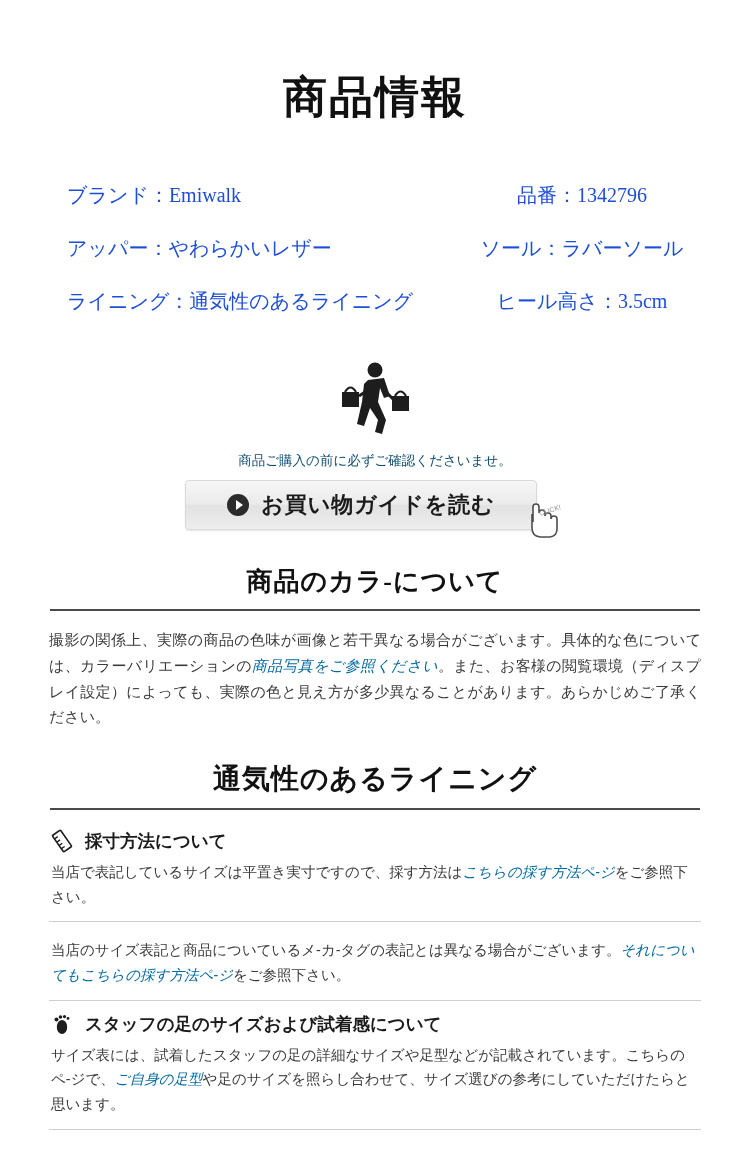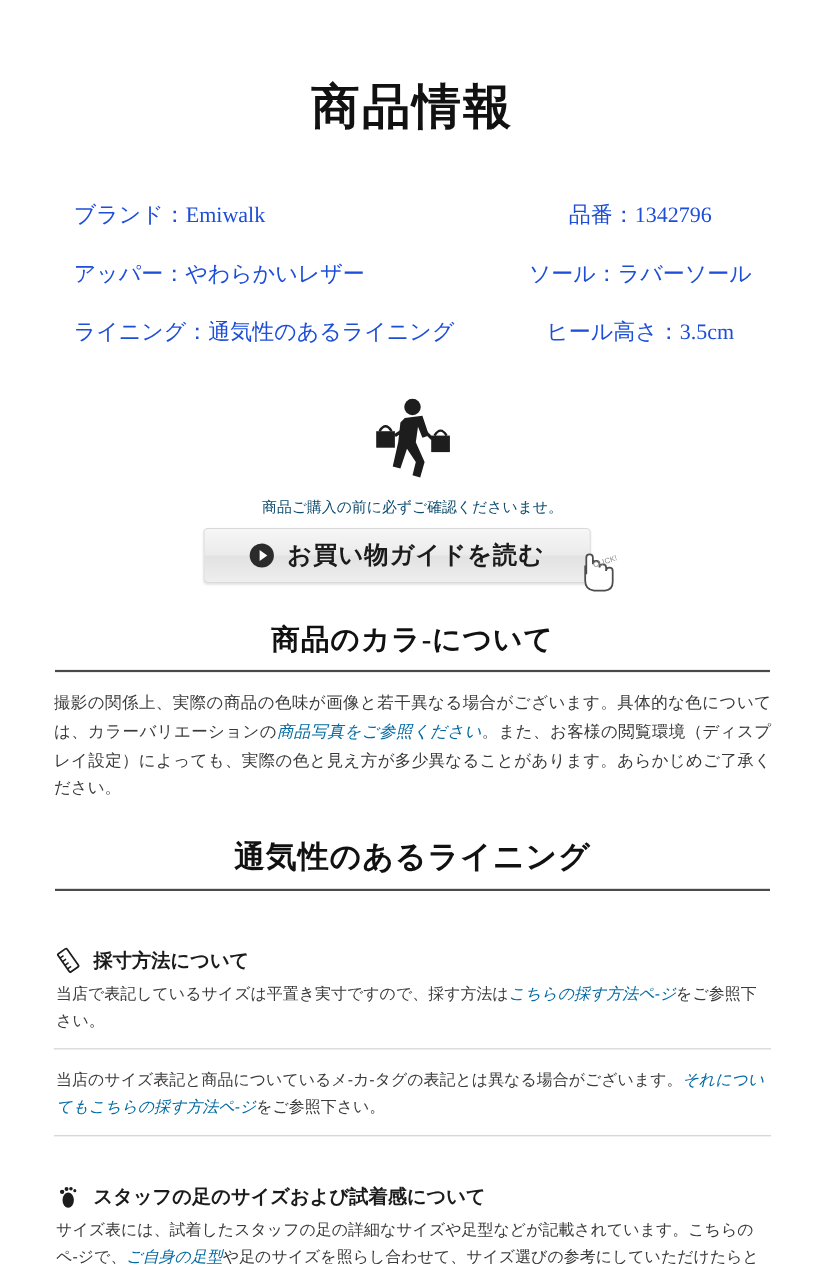--- a/index.html
+++ b/index.html
@@ -162,21 +162,20 @@
   }
   .item {
     padding: 10px 0 12px 0;
     border-bottom: 1px solid #cfcfcf;
   }
   .item:first-child { border-top: 0; }
   .item-head {
     display: flex;
     align-items: center;
     gap: 10px;
-    margin-top: 32px;
   }
   .item-icon {
     width: 26px;
     height: 26px;
     flex: none;
     display: flex;
     align-items: center;
     justify-content: center;
   }
   .item-title {

